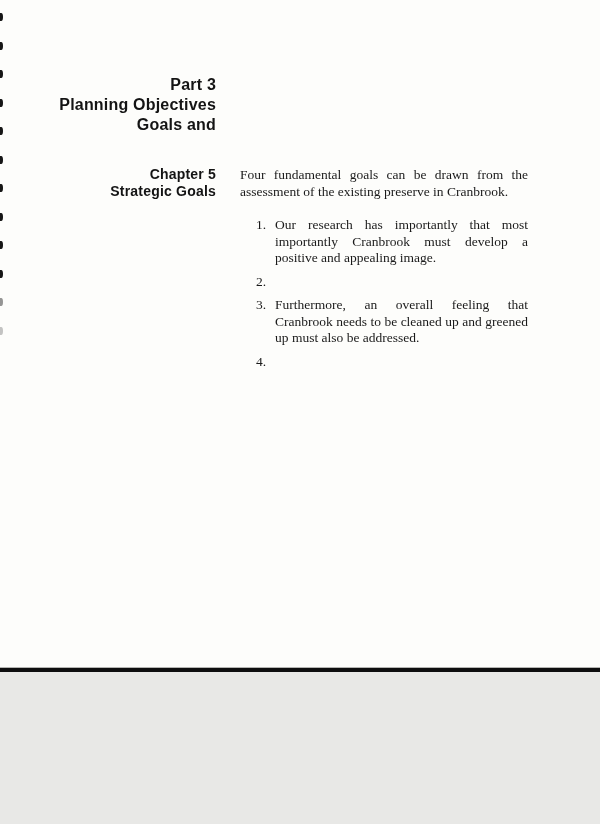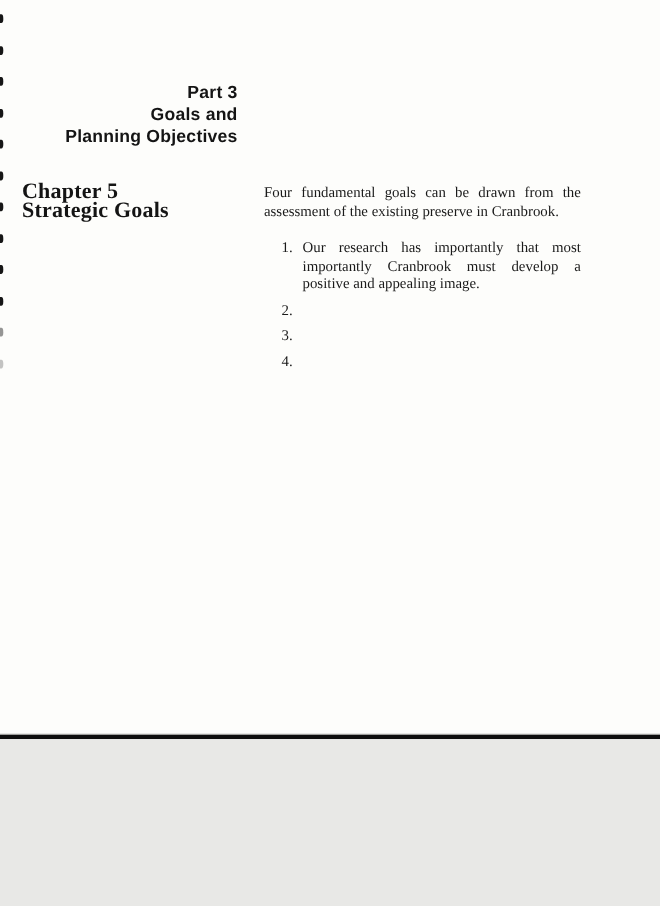--- a/index.html
+++ b/index.html
@@ -49,24 +49,24 @@
     font-size: 16px;
     line-height: 20px;
     color: #141414;
     letter-spacing: 0.2px;
   }
   .chapter-heading {
     position: absolute;
     top: 166px;
     left: 20px;
     width: 196px;
-    text-align: left;
-    font-family: Liberation Serif, serif;
-    font-weight: bold;
-    font-size: 20px;
+    text-align: right;
+    font-family: Liberation Sans, sans-serif;
+    font-weight: bold;
+    font-size: 14px;
     line-height: 17px;
     color: #141414;
     letter-spacing: 0.2px;
   }
   
   .body-column {
     position: absolute;
     top: 167px;
     left: 240px;
     width: 288px;
@@ -161,42 +161,43 @@
       <div class="binding-mark" style="top: 184px;"></div>
       <div class="binding-mark" style="top: 213px;"></div>
       <div class="binding-mark" style="top: 241px;"></div>
       <div class="binding-mark" style="top: 270px;"></div>
       <div class="binding-mark" style="top: 298px; opacity: 0.45;"></div>
       <div class="binding-mark" style="top: 327px; opacity: 0.25;"></div>
     </div>
 
   <div class="part-heading">
     <div>Part 3</div>
+    <div>Planning Objectives</div>
     <div>Goals and</div>
-    <div>Planning Objectives</div>
   </div>
 
   <div class="chapter-heading">
     <div>Chapter 5</div>
     <div>Strategic Goals</div>
   </div>
 
   <div class="body-column">
     <p class="intro-paragraph">Four fundamental goals can be drawn from the assessment of the existing preserve in Cranbrook.</p>
 
     <ol class="goals-list">
         <li class="goal-item">
           <span class="goal-number">1.</span>
           <span class="goal-text">Our research has importantly that most importantly Cranbrook must develop a positive and appealing image.</span>
         </li>
         <li class="goal-item">
           <span class="goal-number">2.</span>
         </li>
         <li class="goal-item">
           <span class="goal-number">3.</span>
+          <span class="goal-text">Furthermore, an overall feeling that Cranbrook needs to be cleaned up and greened up must also be addressed.</span>
         </li>
         <li class="goal-item">
           <span class="goal-number">4.</span>
         </li>
       </ol>
 
   </div>
 
   <div class="footer-page-number">42</div>
 

